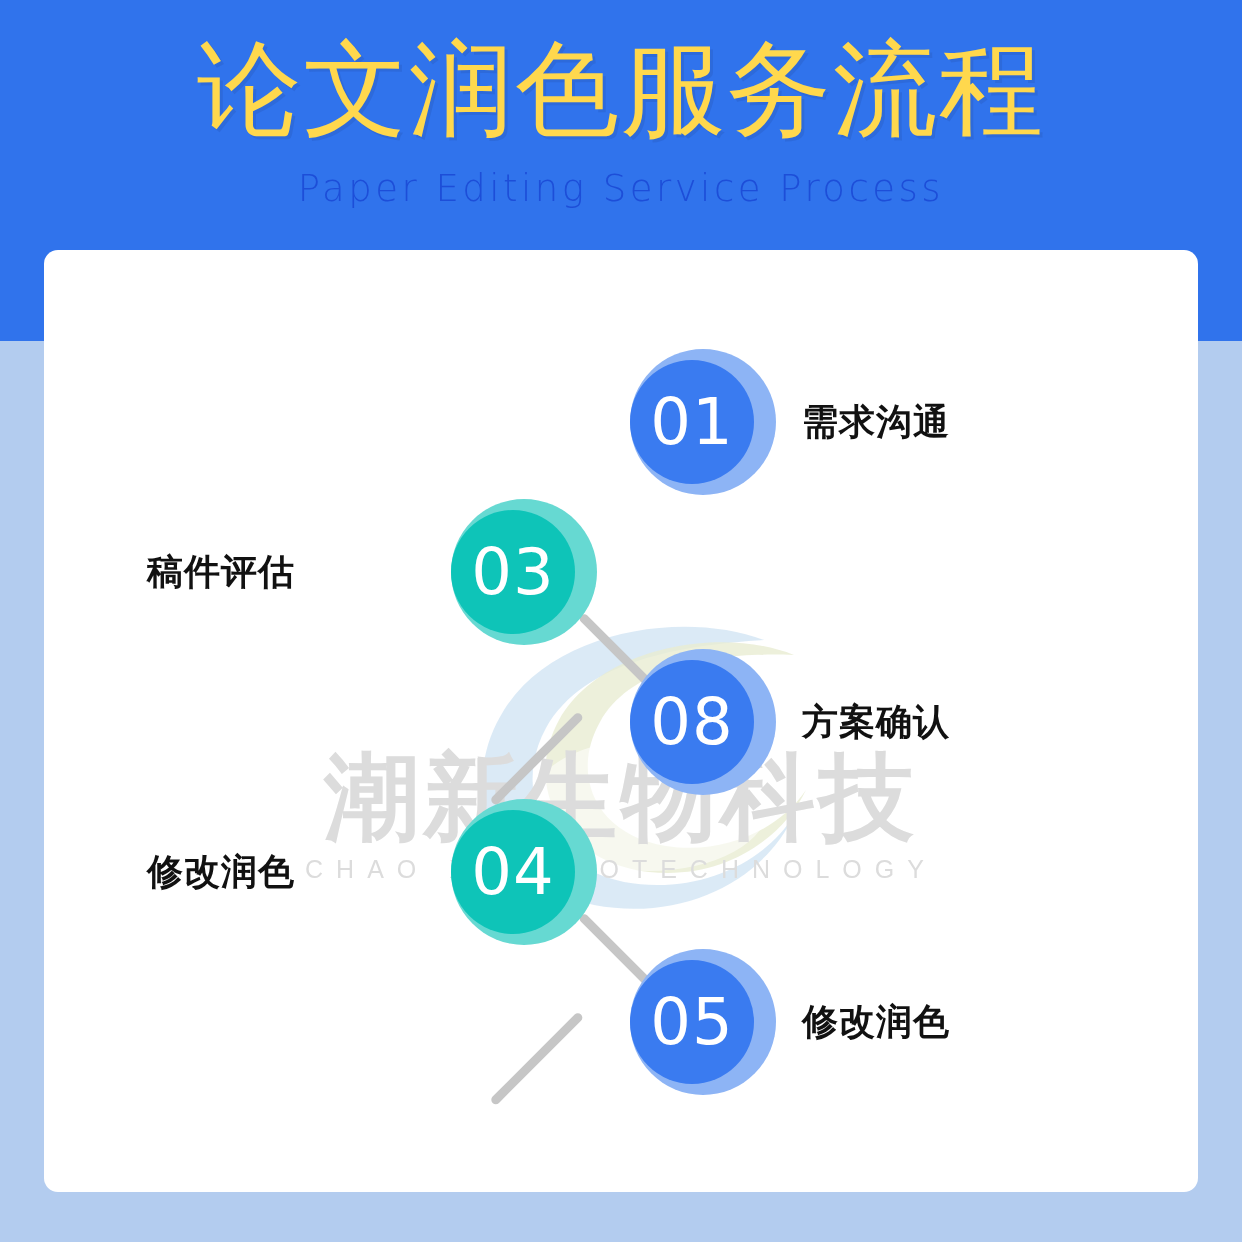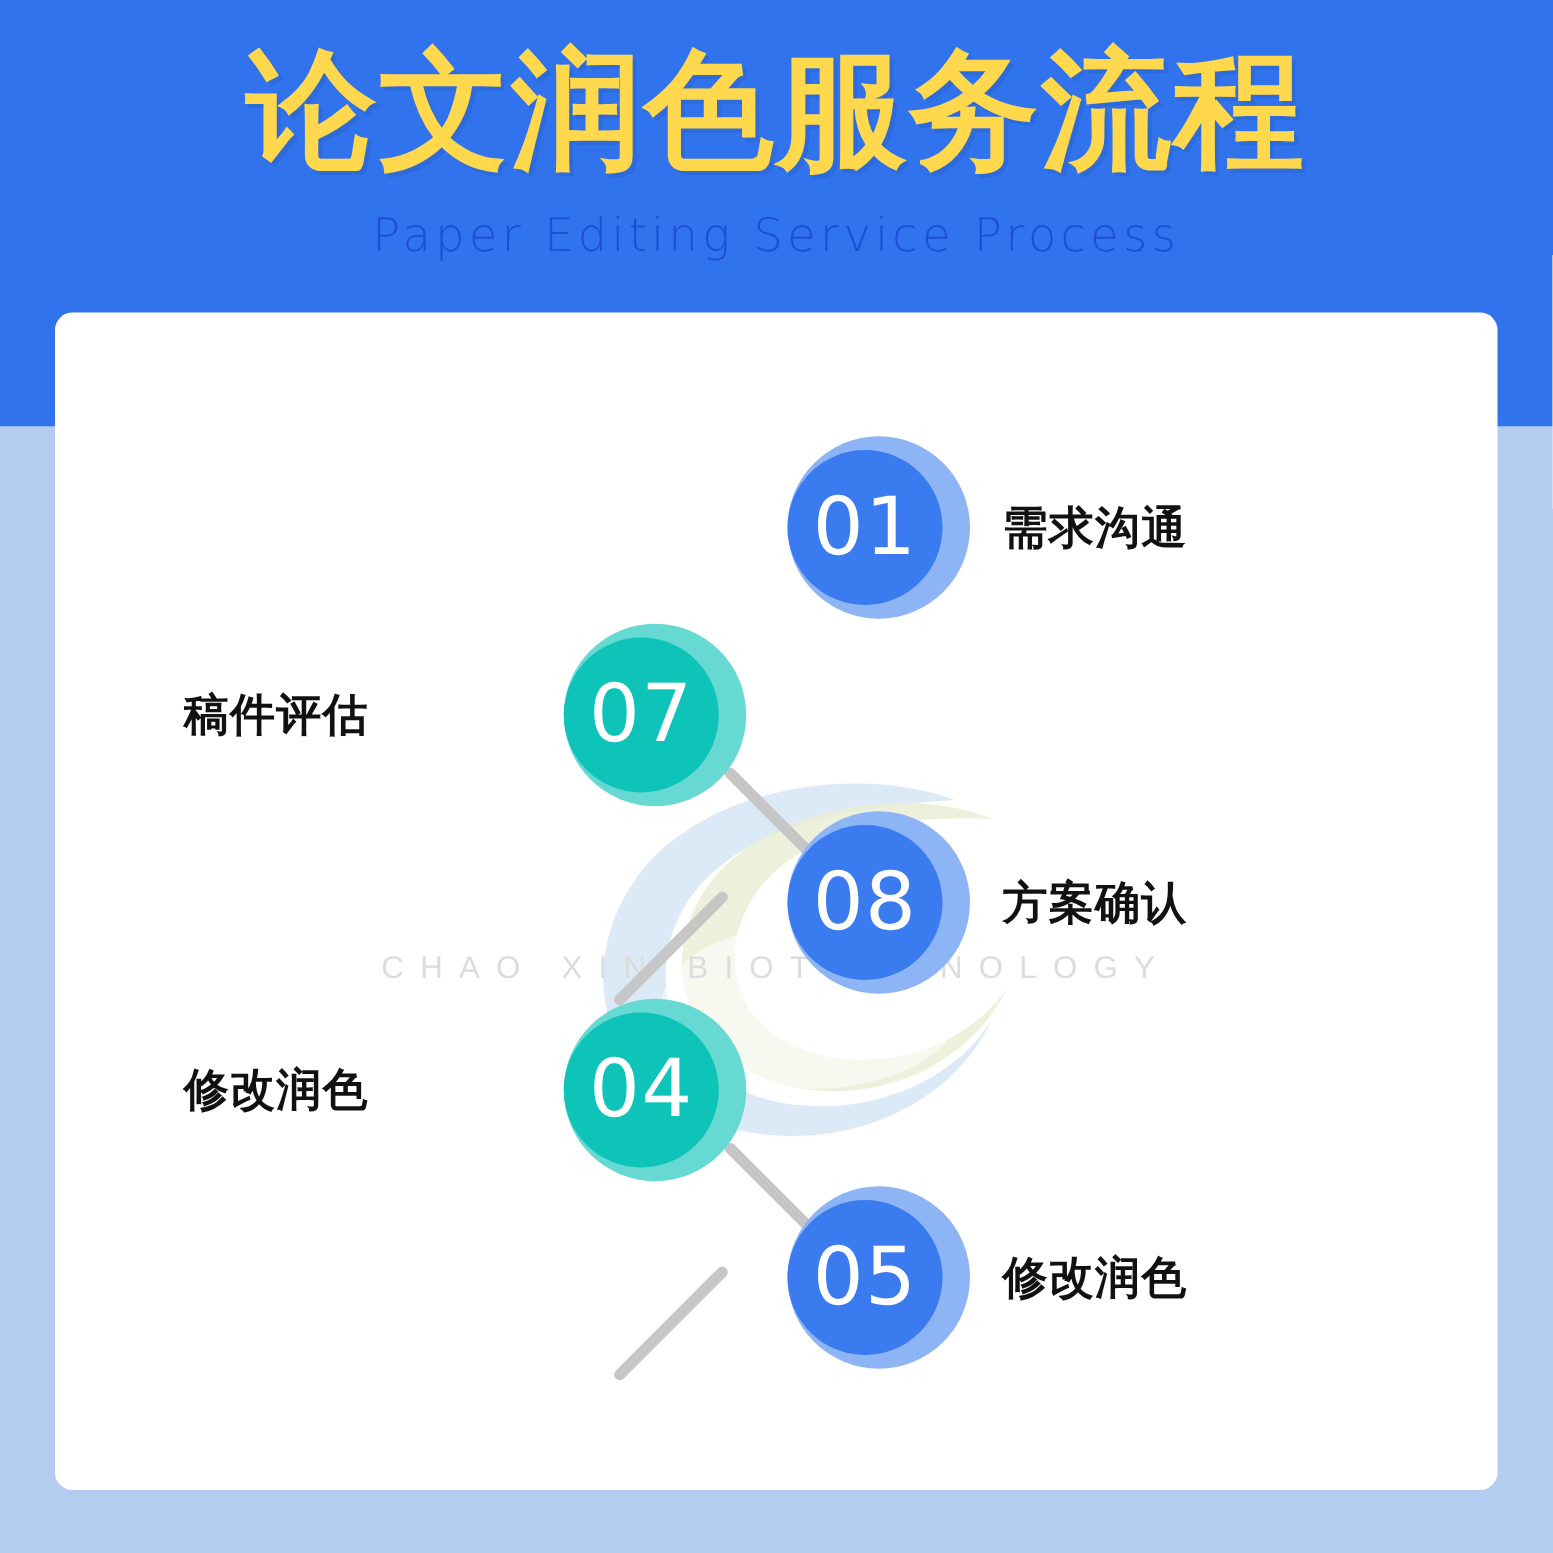--- a/index.html
+++ b/index.html
@@ -35,21 +35,21 @@
     left: 0; top: 0;
     width: 1242px;
     text-align: center;
     z-index: 5;
   }
   .main-title {
     margin: 0;
     padding-top: 28px;
     font-size: 104px;
     line-height: 1.18;
-    font-weight: 700;
+    font-weight: 400;
     color: #ffd84d;
     letter-spacing: 2px;
     font-family: "Liberation Sans", "DejaVu Sans", sans-serif;
     white-space: nowrap;
     text-shadow: 3px 3px 0 rgba(40,90,190,0.35);
   }
   .sub-title {
     margin: 0;
     padding-top: 16px;
     font-size: 37px;
@@ -180,20 +180,21 @@
 
 <div class="card">
 
   <svg class="wm-logo" viewBox="0 0 420 330" xmlns="http://www.w3.org/2000/svg">
     <path d="M330 40 C 250 10, 120 30, 70 110 C 20 190, 60 285, 160 305 C 250 322, 330 280, 360 215 C 330 265, 260 295, 190 282 C 110 266, 78 190, 112 128 C 150 60, 250 45, 330 40 Z" fill="#cfe3f3" opacity="0.75"></path>
     <path d="M360 55 C 285 25, 165 48, 125 120 C 88 188, 130 262, 215 272 C 288 280, 348 240, 372 190 C 345 230, 290 255, 232 246 C 162 235, 136 175, 166 122 C 200 62, 292 52, 360 55 Z" fill="#e8ecd2" opacity="0.8"></path>
     <ellipse cx="215" cy="205" rx="120" ry="66" fill="#ffffff" opacity="0.55"></ellipse>
   </svg>
 
   <div class="wm-text-wrap">
+    <div class="wm-cn">潮新生物科技</div>
     <div class="wm-en">CHAO XIN BIOTECHNOLOGY</div>
   </div>
 
   <div class="connector" style="left:537px; top:460px; width:125px; transform: rotate(135deg);"></div>
 
   <div class="connector" style="left:537px; top:361px; width:125px; transform: rotate(45deg);"></div>
 
   <div class="connector" style="left:537px; top:760px; width:125px; transform: rotate(135deg);"></div>
 
   <div class="connector" style="left:537px; top:661px; width:125px; transform: rotate(45deg);"></div>
@@ -203,21 +204,21 @@
       <div class="inner">
         <span class="num">01</span>
       </div>
     </div>
     <div class="step-label right">需求沟通</div>
   </div>
 
   <div class="step" style="left:407px; top:249px;">
     <div class="circle teal">
       <div class="inner">
-        <span class="num">07</span>
+        <span class="num">03</span>
       </div>
     </div>
     <div class="step-label left">稿件评估</div>
   </div>
 
   <div class="step" style="left:586px; top:399px;">
     <div class="circle blue">
       <div class="inner">
         <span class="num">08</span>
       </div>

